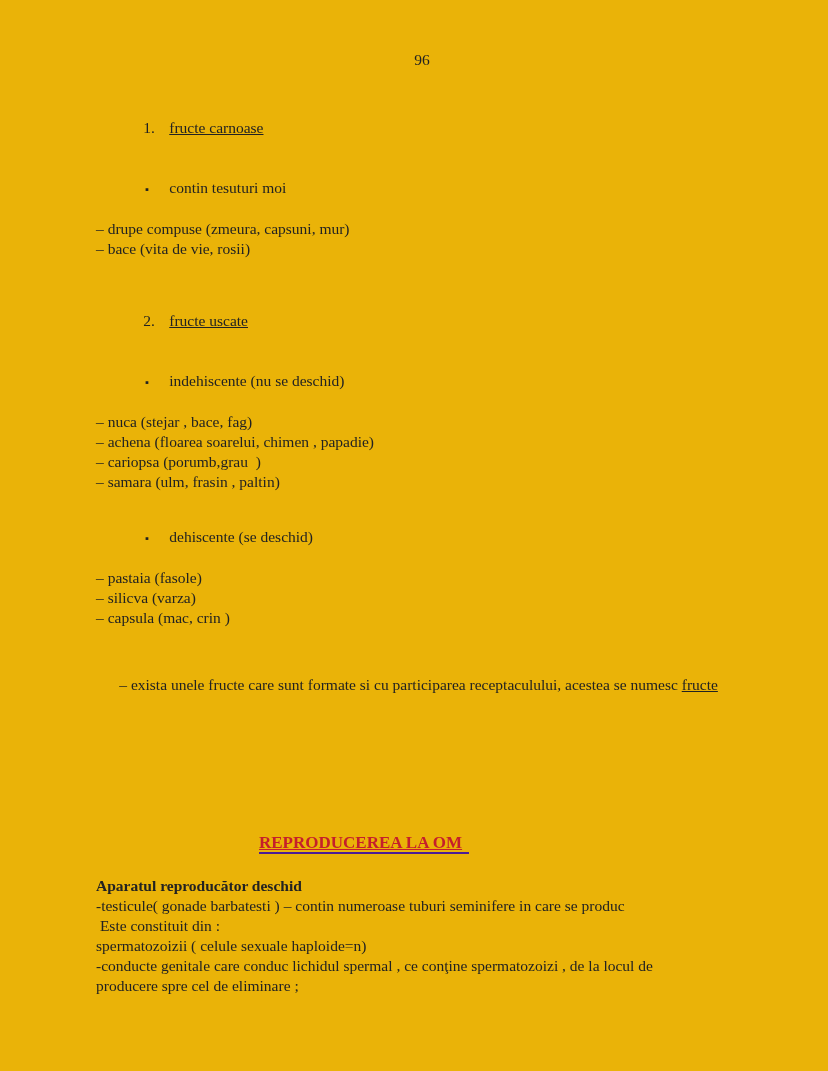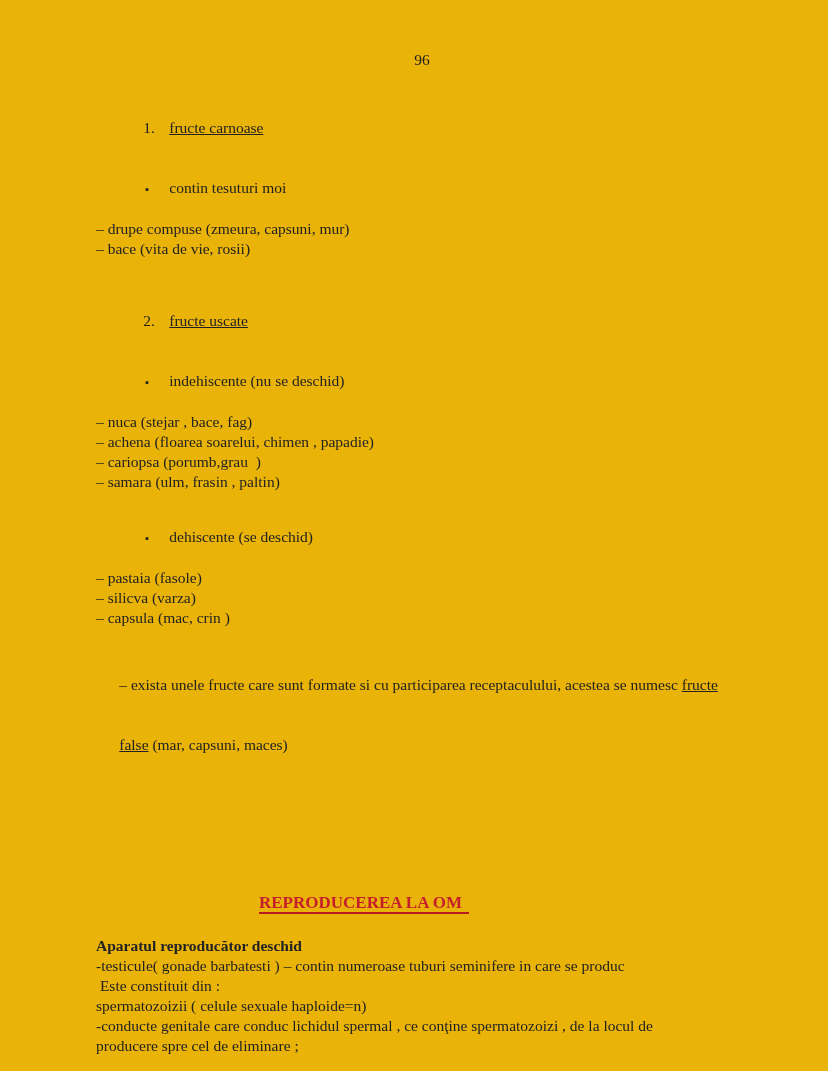--- a/index.html
+++ b/index.html
@@ -39,22 +39,23 @@
 
   .red-title {
     margin-top: 98px;
     padding-left: 146px;
     color: #c51f2b;
     font-weight: bold;
     font-size: 17px;
     line-height: 20px;
   }
   .red-title .red-underline {
-    border-bottom: 2px solid #b91c1c;
+    border-bottom: 2px solid #4c1d95;
     padding-right: 7px;
+    text-decoration: underline;
   }
 
   .sec-male   { margin-top: 3px; }
 </style>
 </head>
 <body>
 
 <div class="page">
 
   <div class="line page-number">96</div>
@@ -89,23 +90,20 @@
     </div>
     <div class="line">– pastaia (fasole)</div>
     <div class="line">– silicva (varza)</div>
     <div class="line">– capsula (mac, crin )</div>
   </div>
 
   <div class="sec-false">
     <div class="line">
       <span>– exista unele fructe care sunt formate si cu participarea receptaculului, acestea se numesc </span><span class="u">fructe</span>
     </div>
-    <div class="line">
-      <span class="u">false</span><span> (mar, capsuni, maces)</span>
-    </div>
   </div>
 
   <div class="line red-title">
     <span class="red-underline">REPRODUCEREA LA OM</span>
   </div>
 
   <div class="sec-male">
     <div class="line b">Aparatul reproducător deschid</div>
     <div class="line">-testicule( gonade barbatesti ) – contin numeroase tuburi seminifere in care se produc</div>
     <div class="line"> Este constituit din :</div>

